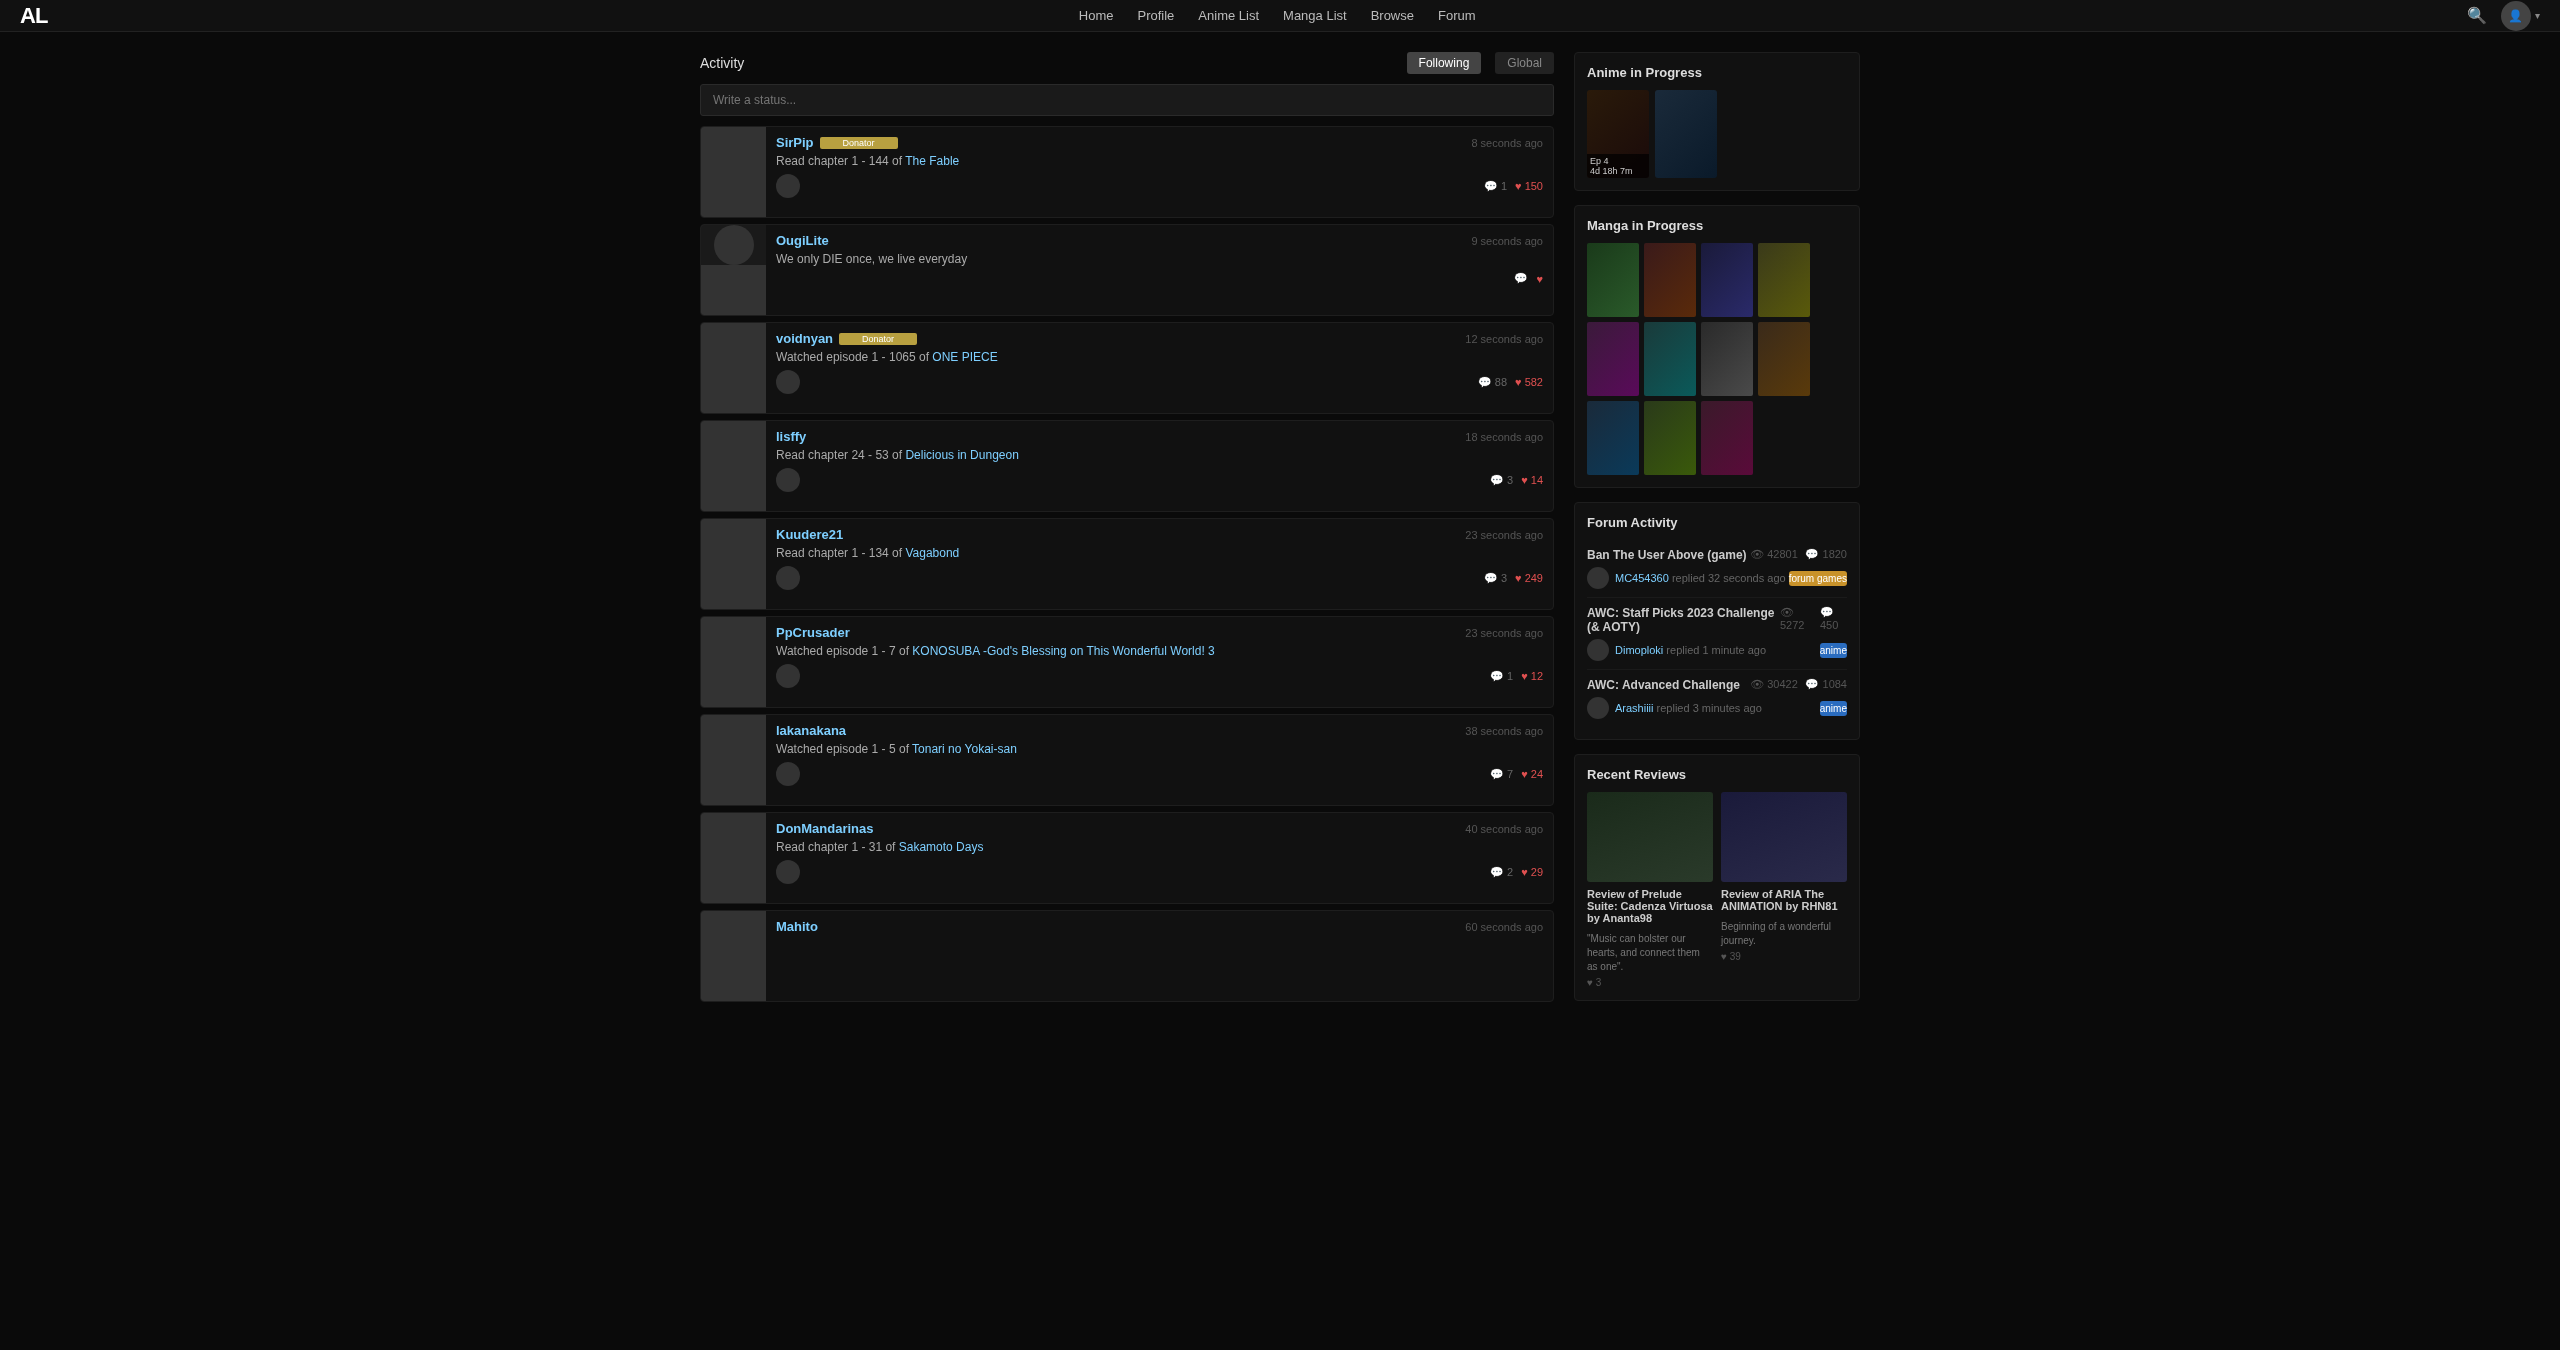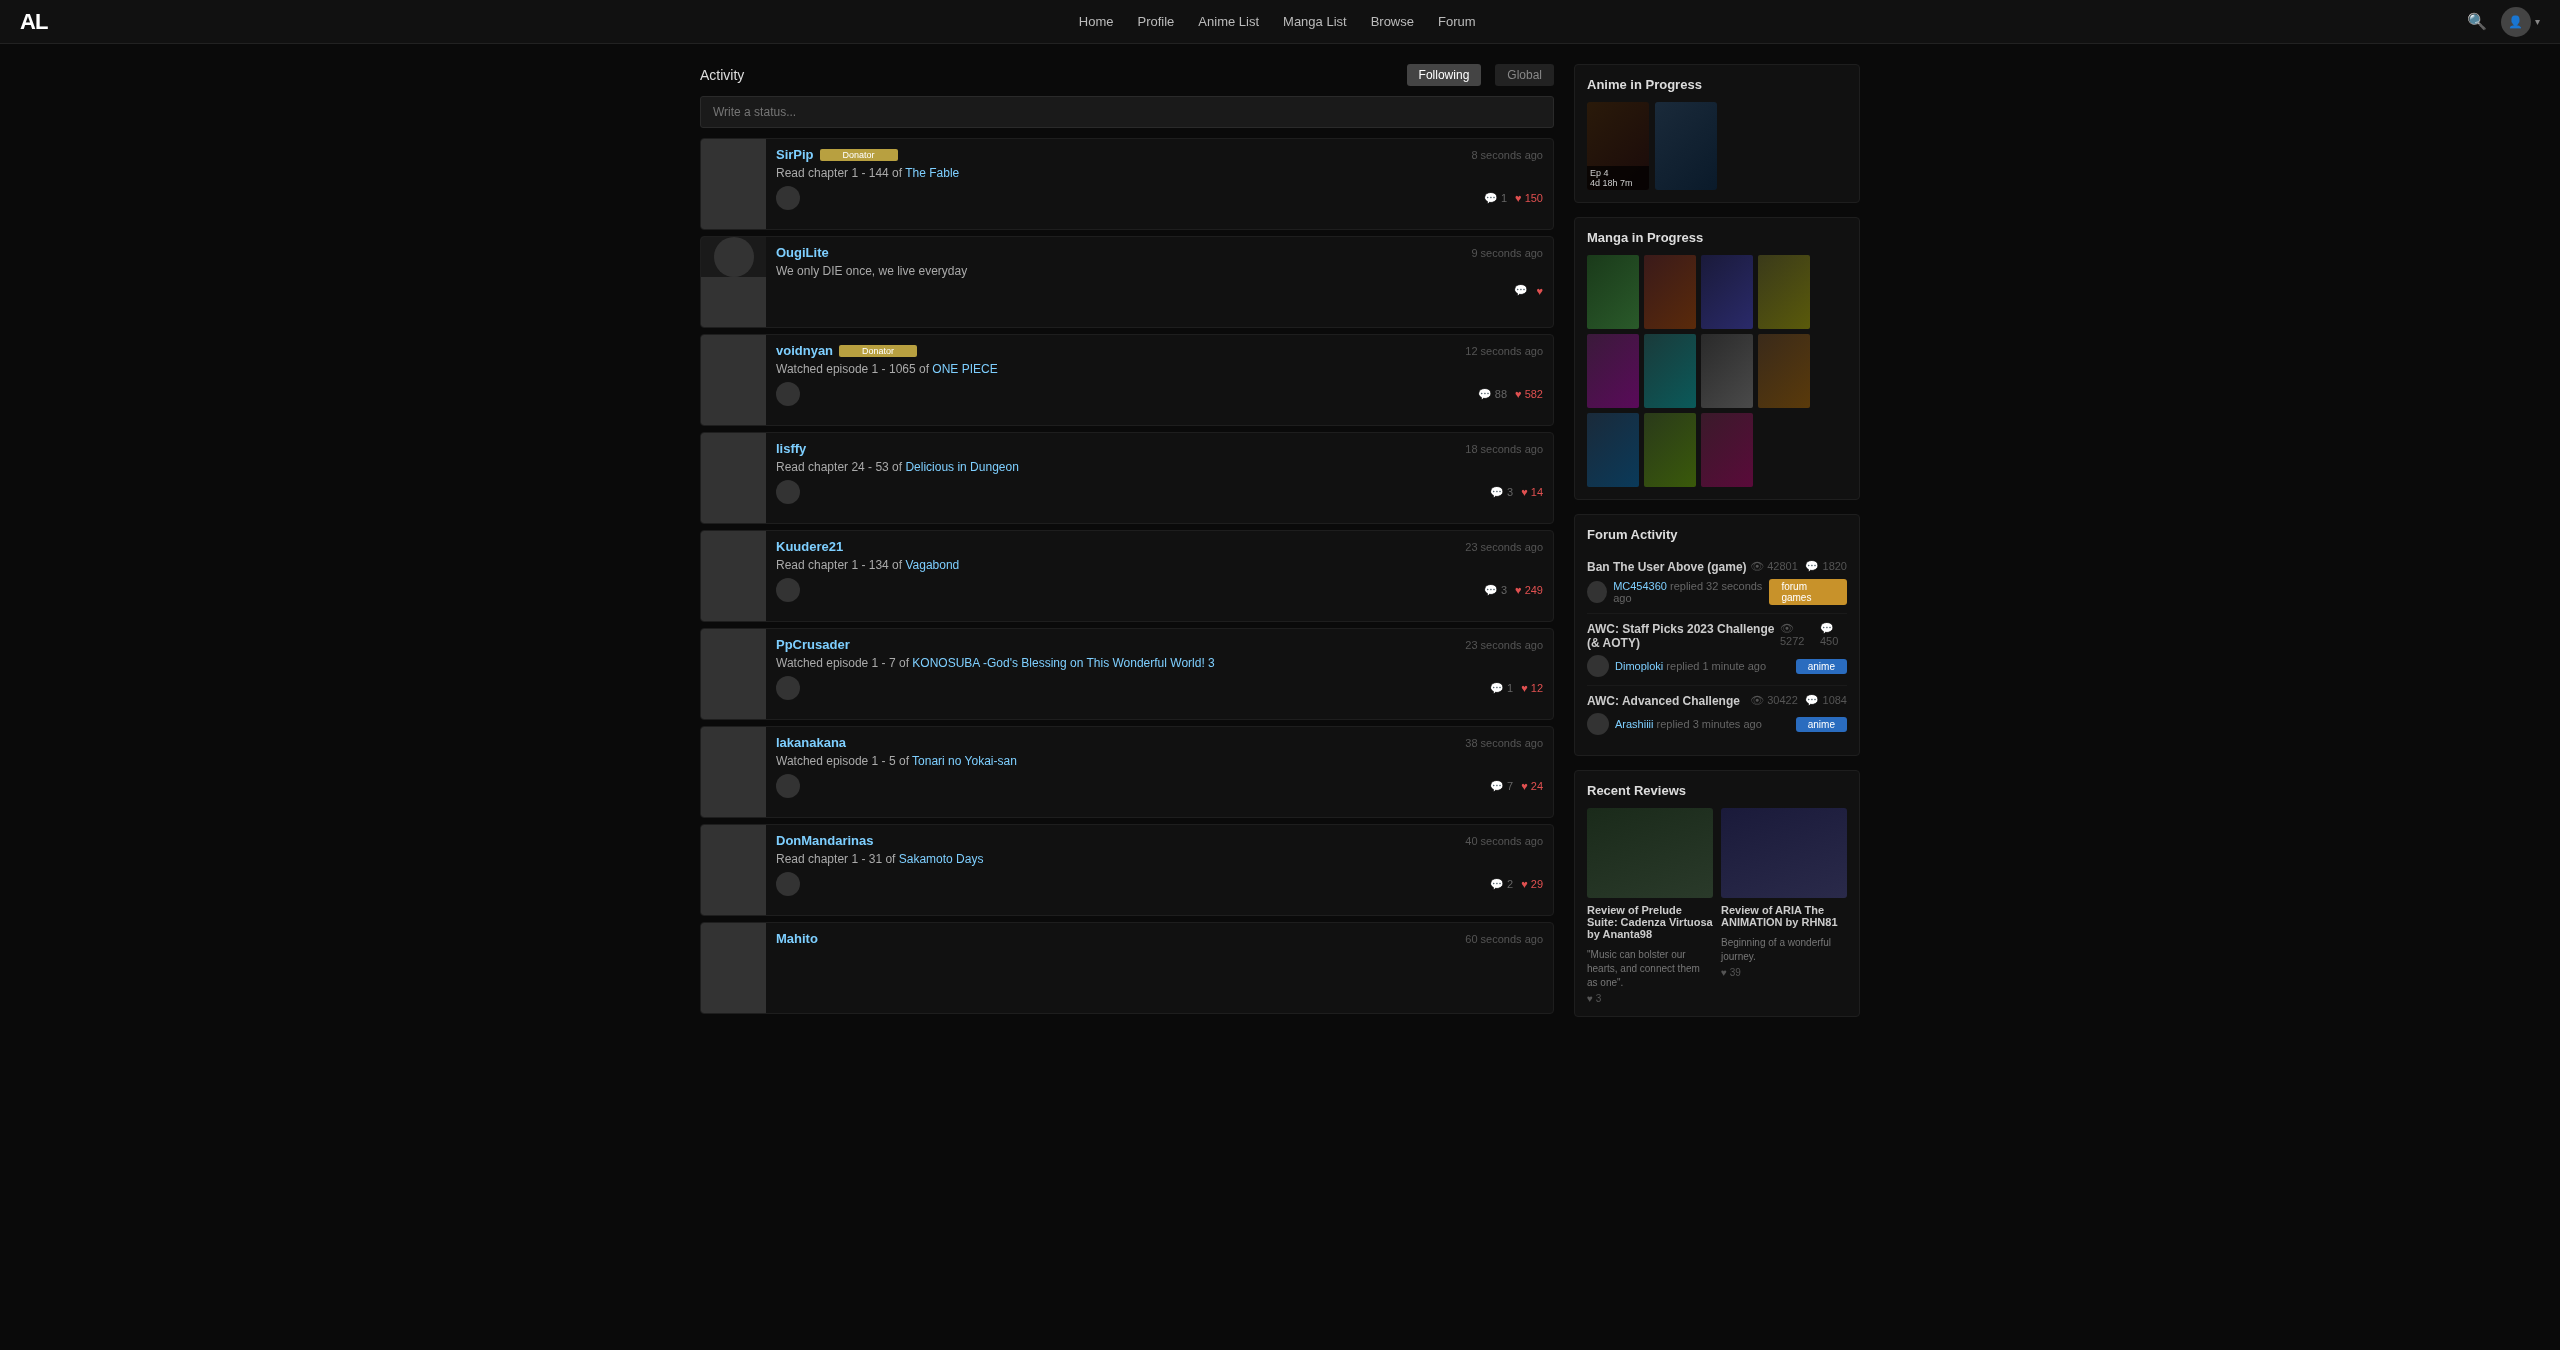--- a/index.html
+++ b/index.html
@@ -7,21 +7,21 @@
       background: #0a0a0a;
       color: #ccc;
       font-family: Arial, sans-serif;
       font-size: 13px;
       min-height: 1350px;
     }
 
     
     nav {
       background: #111;
-      height: 44px;
+      height: 32px;
       display: flex;
       align-items: center;
       padding: 0 20px;
       border-bottom: 1px solid #222;
       position: sticky;
       top: 0;
       z-index: 100;
     }
     .nav-logo {
       font-size: 22px;
@@ -320,21 +320,21 @@
     .forum-reply-text {
       color: #666;
       font-size: 11px;
     }
     .forum-reply-user {
       color: #7ecfff;
       font-size: 11px;
     }
     .forum-tag {
       font-size: 10px;
-      padding: 2px 12px;
+      padding: 2px 0;
       border-radius: 3px;
       color: #fff;
     }
     .tag-forum { background: #c8922a; }
     .tag-anime { background: #2a6cbf; }
 
     
     .reviews-grid {
       display: flex;
       gap: 8px;

